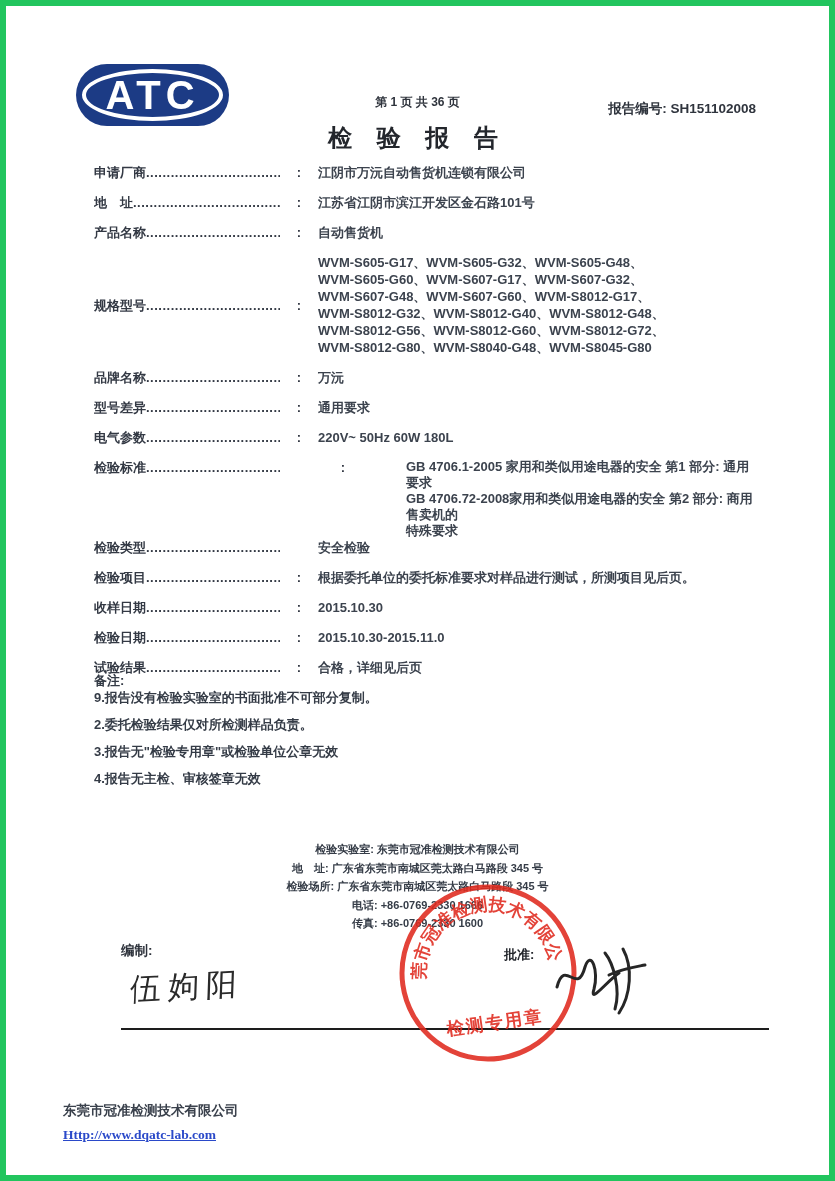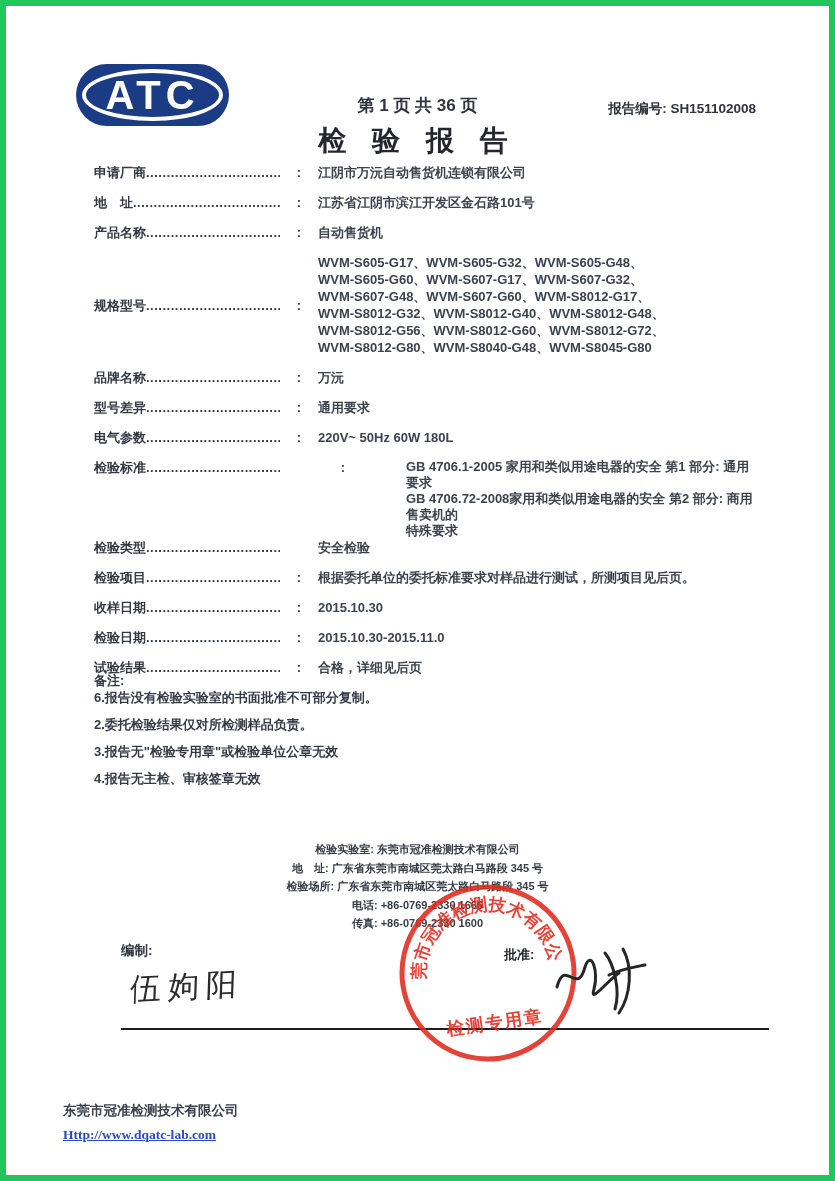--- a/index.html
+++ b/index.html
@@ -23,29 +23,29 @@
     border:4px solid #ffffff;border-radius:50%;
   }
   .logo-text{
     position:absolute;left:0;top:0;width:100%;height:100%;
     display:flex;align-items:center;justify-content:center;
     color:#ffffff;font-weight:bold;font-size:40px;letter-spacing:5px;
     z-index:2;
   }
   .page-info{
     position:absolute;left:0;right:0;top:88px;text-align:center;
-    font-size:17px;font-weight:bold;color:#2f343d;
+    font-size:12px;font-weight:bold;color:#2f343d;
   }
   .report-no{
     position:absolute;right:73px;top:94px;
     font-size:13.5px;font-weight:bold;color:#2f343d;
   }
   .doc-title{
     position:absolute;left:0;right:0;top:116px;text-align:center;
-    font-size:28px;font-weight:bold;letter-spacing:9px;color:#23262c;
+    font-size:24px;font-weight:bold;letter-spacing:9px;color:#23262c;
   }
   
   .form{position:absolute;left:88px;top:158px;width:668px;font-size:13px;}
   .frow{display:flex;align-items:flex-start;margin-bottom:13px;line-height:17px;font-weight:bold;}
   .frow.models{align-items:center;}
   .frow.standards{margin-bottom:0;gap:44px;}
   .frow.standards .fvalue div{line-height:16px;}
   .flabel{width:186px;display:flex;overflow:hidden;white-space:nowrap;color:#333944;}
   .ltext{white-space:nowrap;}
   .leader{flex:1;overflow:hidden;white-space:nowrap;letter-spacing:0.5px;}
@@ -217,21 +217,21 @@
           <span class="leader">..................................................................................................</span>
         </div>
       <div class="fcolon">:</div>
       <div class="fvalue">合格，详细见后页</div>
     </div>
 
   </div>
 
   <div class="notes">
     <div class="ntitle">备注:</div>
-    <div class="nitem">6.报告没有检验实验室的书面批准不可部分复制。</div>
+    <div class="nitem">9.报告没有检验实验室的书面批准不可部分复制。</div>
     <div class="nitem">2.委托检验结果仅对所检测样品负责。</div>
     <div class="nitem">3.报告无"检验专用章"或检验单位公章无效</div>
     <div class="nitem">4.报告无主检、审核签章无效</div>
   </div>
 
   <div class="lab">
     <div>检验实验室: 东莞市冠准检测技术有限公司</div>
     <div>地　址: 广东省东莞市南城区莞太路白马路段 345 号</div>
     <div>检验场所: 广东省东莞市南城区莞太路白马路段 345 号</div>
     <div>电话: +86-0769-2330 1666</div>

